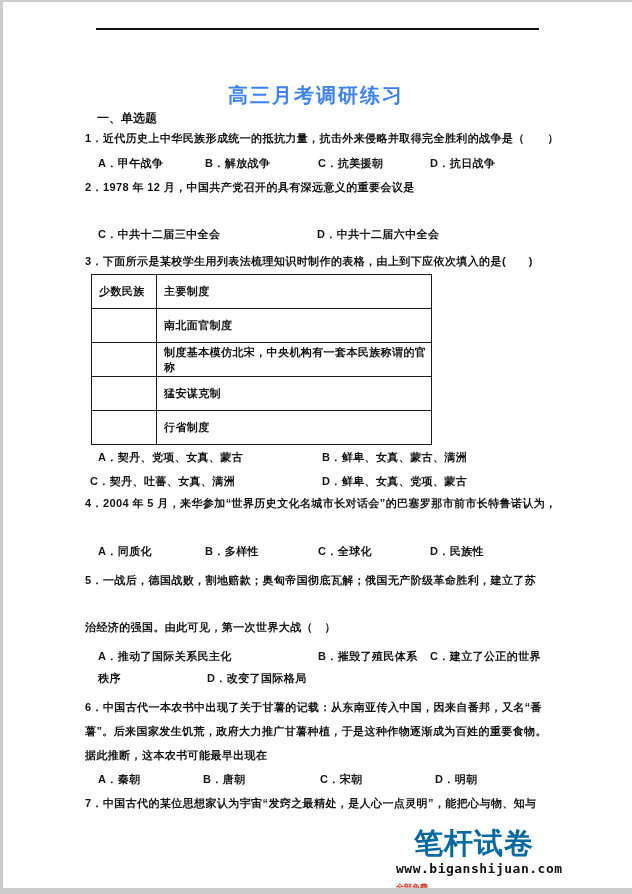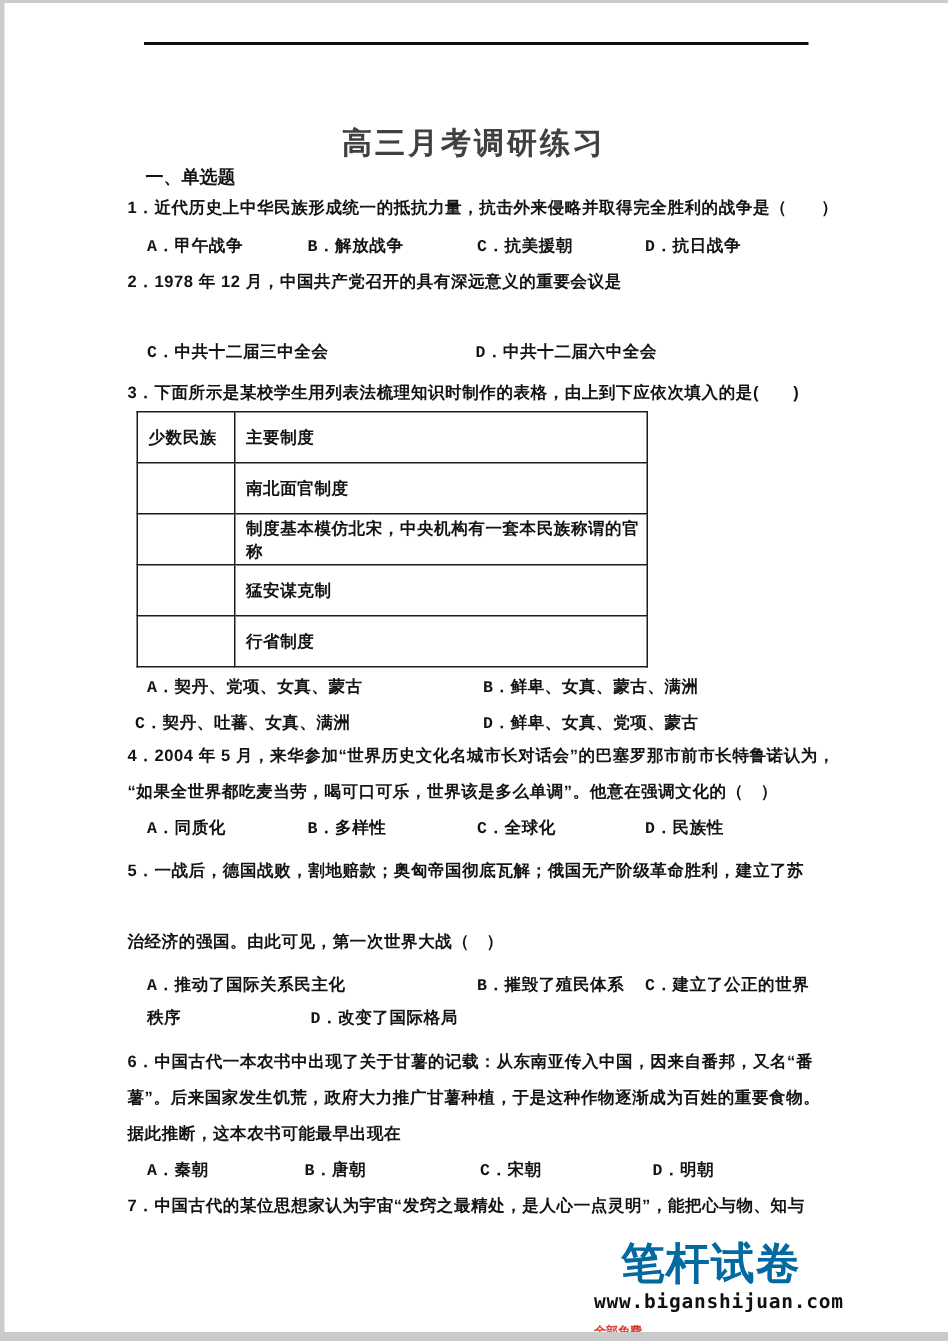--- a/index.html
+++ b/index.html
@@ -9,28 +9,28 @@
     font-family:"Liberation Sans","DejaVu Sans",sans-serif;
     font-weight:bold;
   }
   .gutter{position:absolute;background:#cbcbcb;}
   .gutter-top{top:0;left:0;width:632px;height:2px;}
   .gutter-left{top:0;left:0;width:3px;height:894px;}
   .gutter-bottom{left:0;bottom:0;width:632px;height:6px;}
   .header-rule{position:absolute;top:28px;left:96px;width:443px;height:2px;background:#101010;}
   .doc-title{
     position:absolute;top:82px;left:0;width:632px;text-align:center;
-    font-size:20px;letter-spacing:2px;color:#404040;
+    font-size:20px;letter-spacing:2px;color:#3b82f6;
   }
   .section-heading{position:absolute;left:97px;top:110px;font-size:12px;}
   .line{
     position:absolute;left:85px;width:500px;height:16px;
     font-size:11px;white-space:nowrap;letter-spacing:0.4px;
   }
-  .opt{position:absolute;top:0;white-space:nowrap;font-family:Liberation Mono, monospace;}
+  .opt{position:absolute;top:0;white-space:nowrap;}
   .qtable{
     position:absolute;left:91px;top:274px;width:341px;
     border-collapse:collapse;table-layout:fixed;
   }
   .qtable td{
     border:1px solid #1c1c1c;height:33px;font-size:11px;
     padding:0 0 0 7px;vertical-align:middle;letter-spacing:0.4px;
   }
   .qtable td.c1{width:57px;margin-left:44px;}
   .wm-free{
@@ -101,21 +101,20 @@
   <div class="line" style="top:450px">
     <span class="opt" style="left:13px">A．契丹、党项、女真、蒙古</span>
     <span class="opt" style="left:237px">B．鲜卑、女真、蒙古、满洲</span>
   </div>
   <div class="line" style="top:474px">
     <span class="opt" style="left:5px">C．契丹、吐蕃、女真、满洲</span>
     <span class="opt" style="left:237px">D．鲜卑、女真、党项、蒙古</span>
   </div>
 
   <div class="line" style="top:496px">4．2004 年 5 月，来华参加“世界历史文化名城市长对话会”的巴塞罗那市前市长特鲁诺认为，</div>
-  <div class="line" style="top:520px">“如果全世界都吃麦当劳，喝可口可乐，世界该是多么单调”。他意在强调文化的（　）</div>
   <div class="line" style="top:544px">
     <span class="opt" style="left:13px">A．同质化</span>
     <span class="opt" style="left:120px">B．多样性</span>
     <span class="opt" style="left:233px">C．全球化</span>
     <span class="opt" style="left:345px">D．民族性</span>
   </div>
 
   <div class="line" style="top:573px">5．一战后，德国战败，割地赔款；奥匈帝国彻底瓦解；俄国无产阶级革命胜利，建立了苏</div>
   <div class="line" style="top:620px">治经济的强国。由此可见，第一次世界大战（　）</div>
   <div class="line" style="top:649px">

